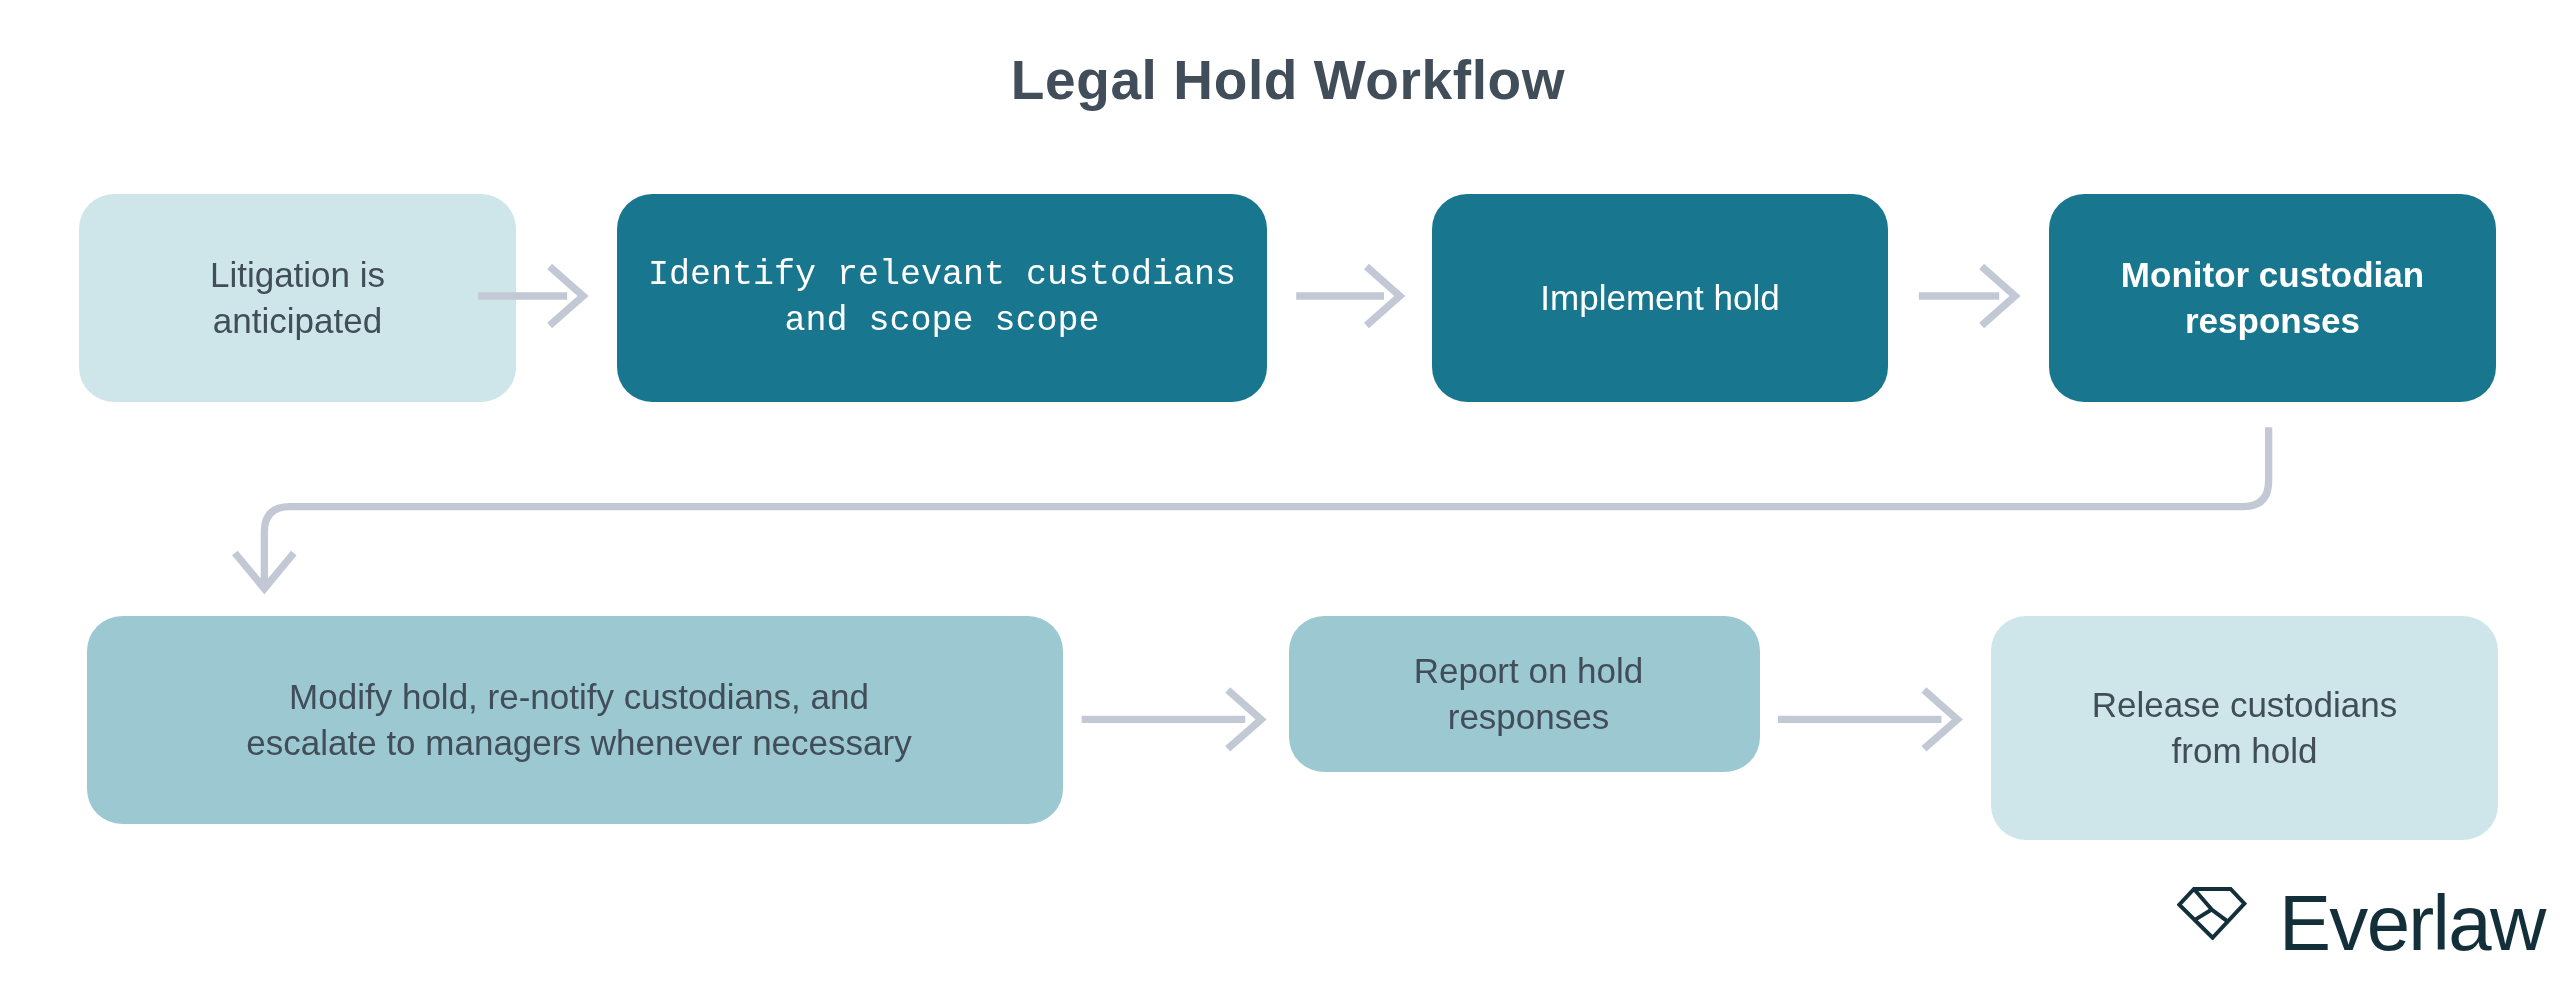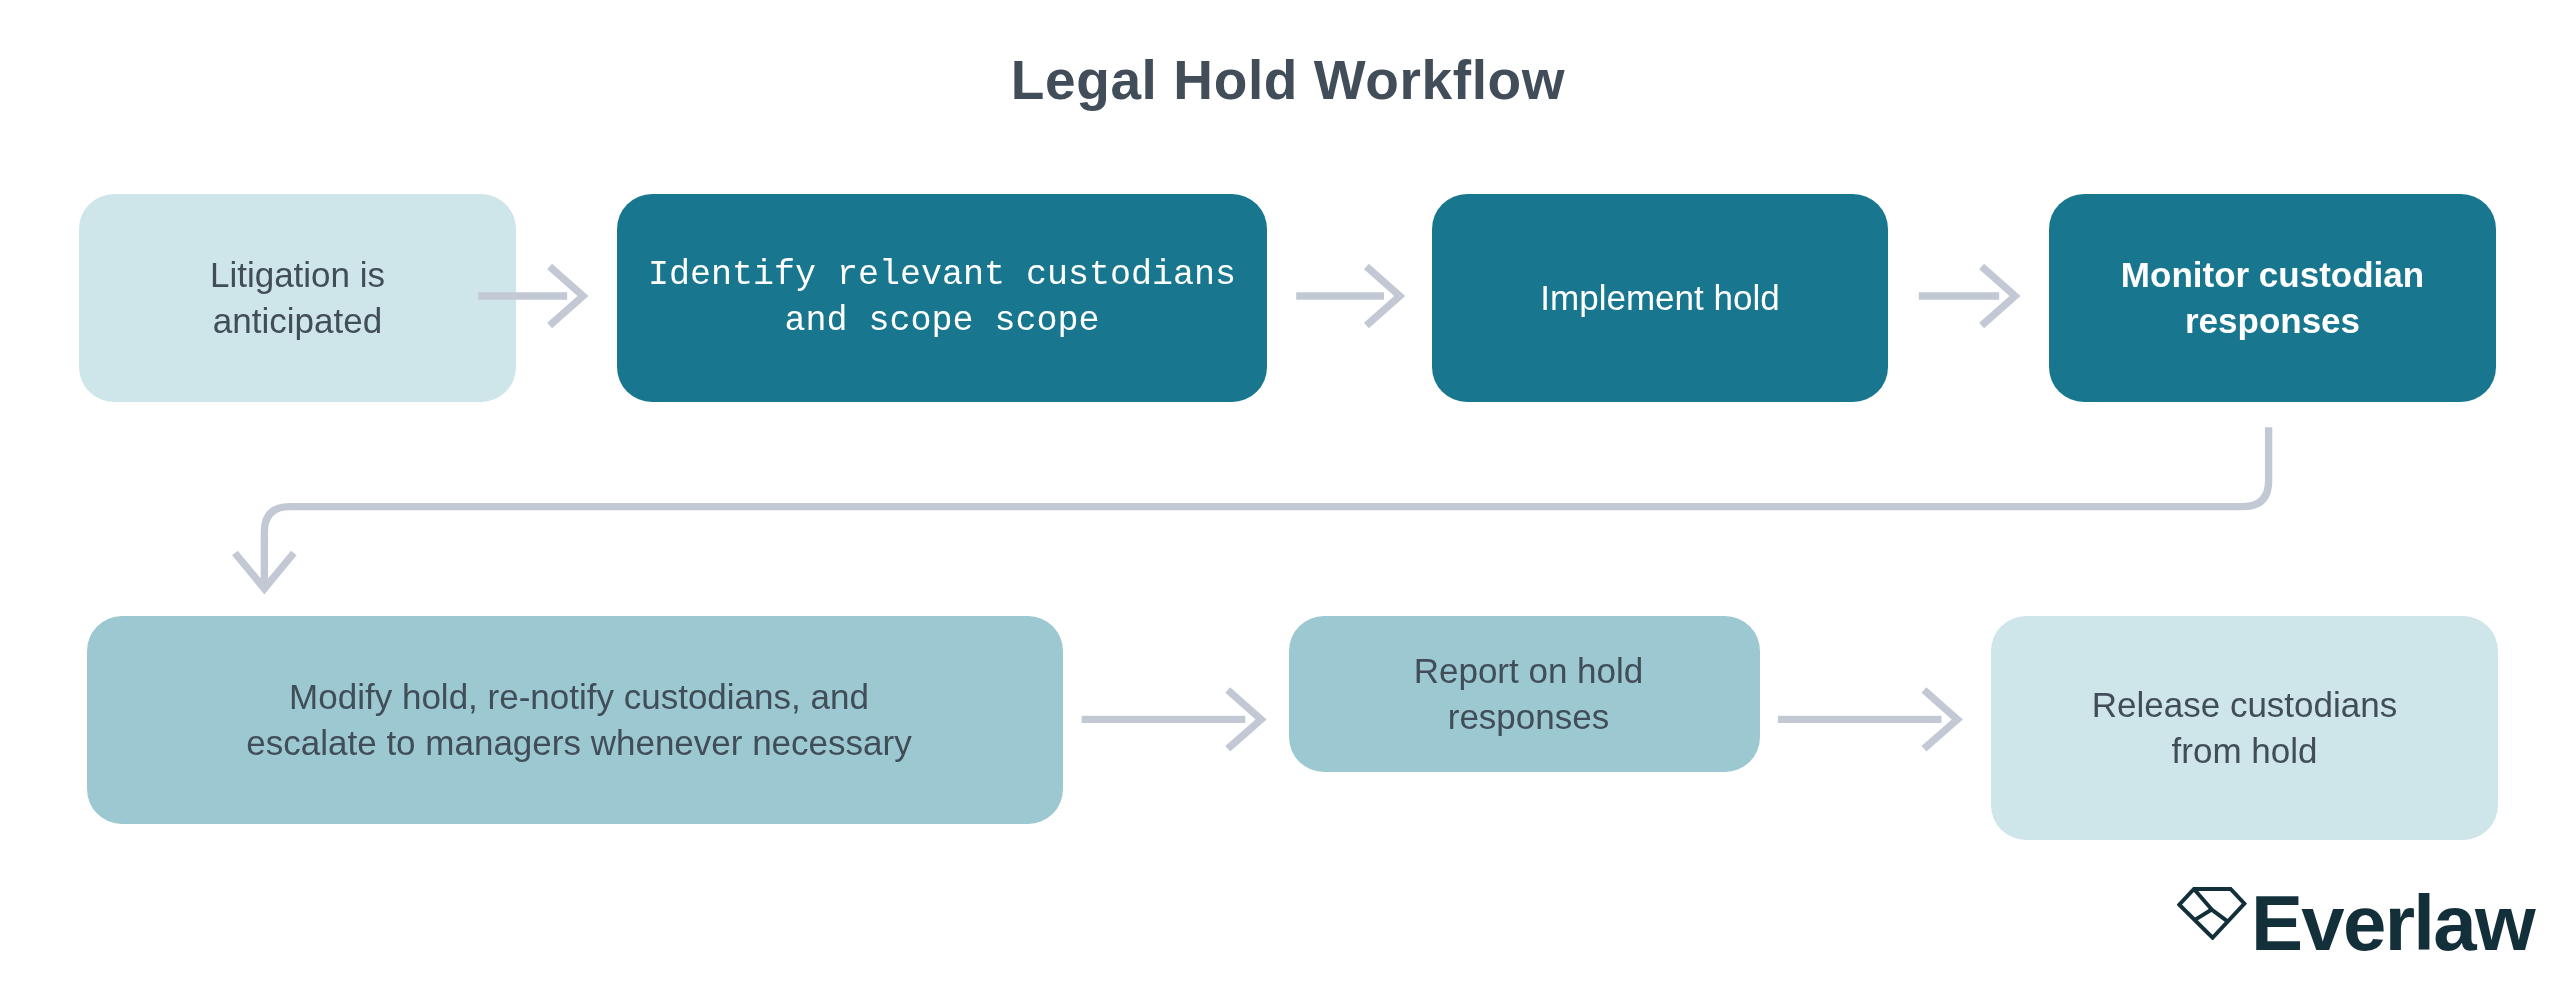--- a/index.html
+++ b/index.html
@@ -56,23 +56,23 @@
     position:absolute;
     left:2177px;top:884px;
     display:flex;align-items:flex-start;
     color:var(--logo);
   }
   .logo svg{margin-top:3.4px;display:block;}
   .logo svg path{fill:none;stroke:var(--logo);stroke-width:7;stroke-linejoin:miter;}
   .logo .wordmark{
     font-size:78px;
     line-height:1;
-    font-weight:700;
+    font-weight:400;
     letter-spacing:-1.7px;
-    margin-left:4px;
+    margin-left:32px;
     white-space:nowrap;
   }
 </style>
 </head>
 <body>
 
 <div class="canvas">
 
   <div class="title">Legal Hold Workflow</div>
 

